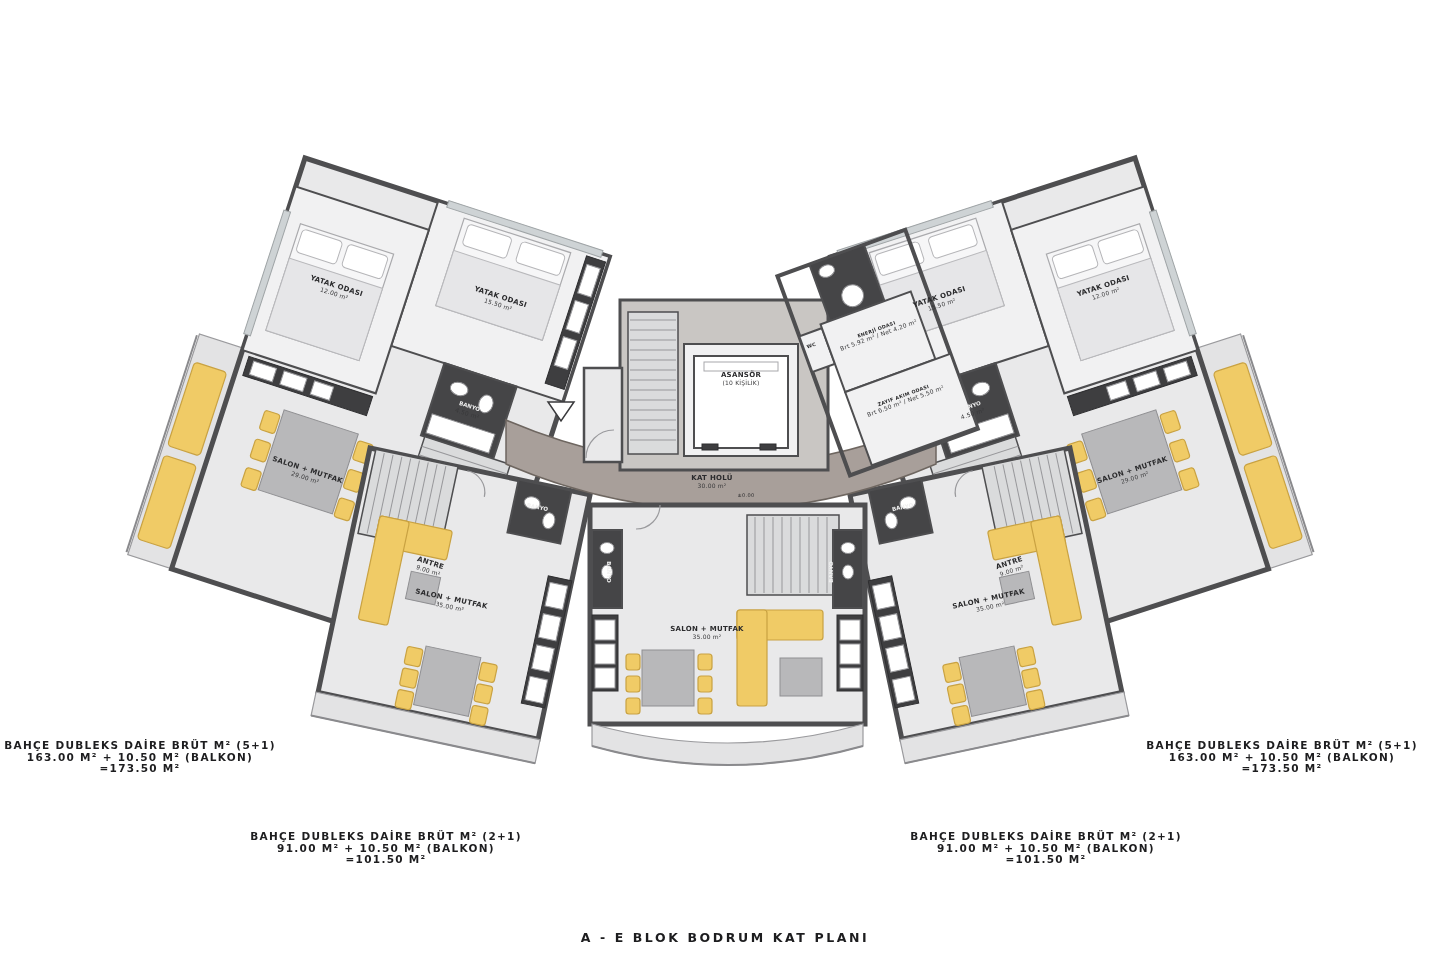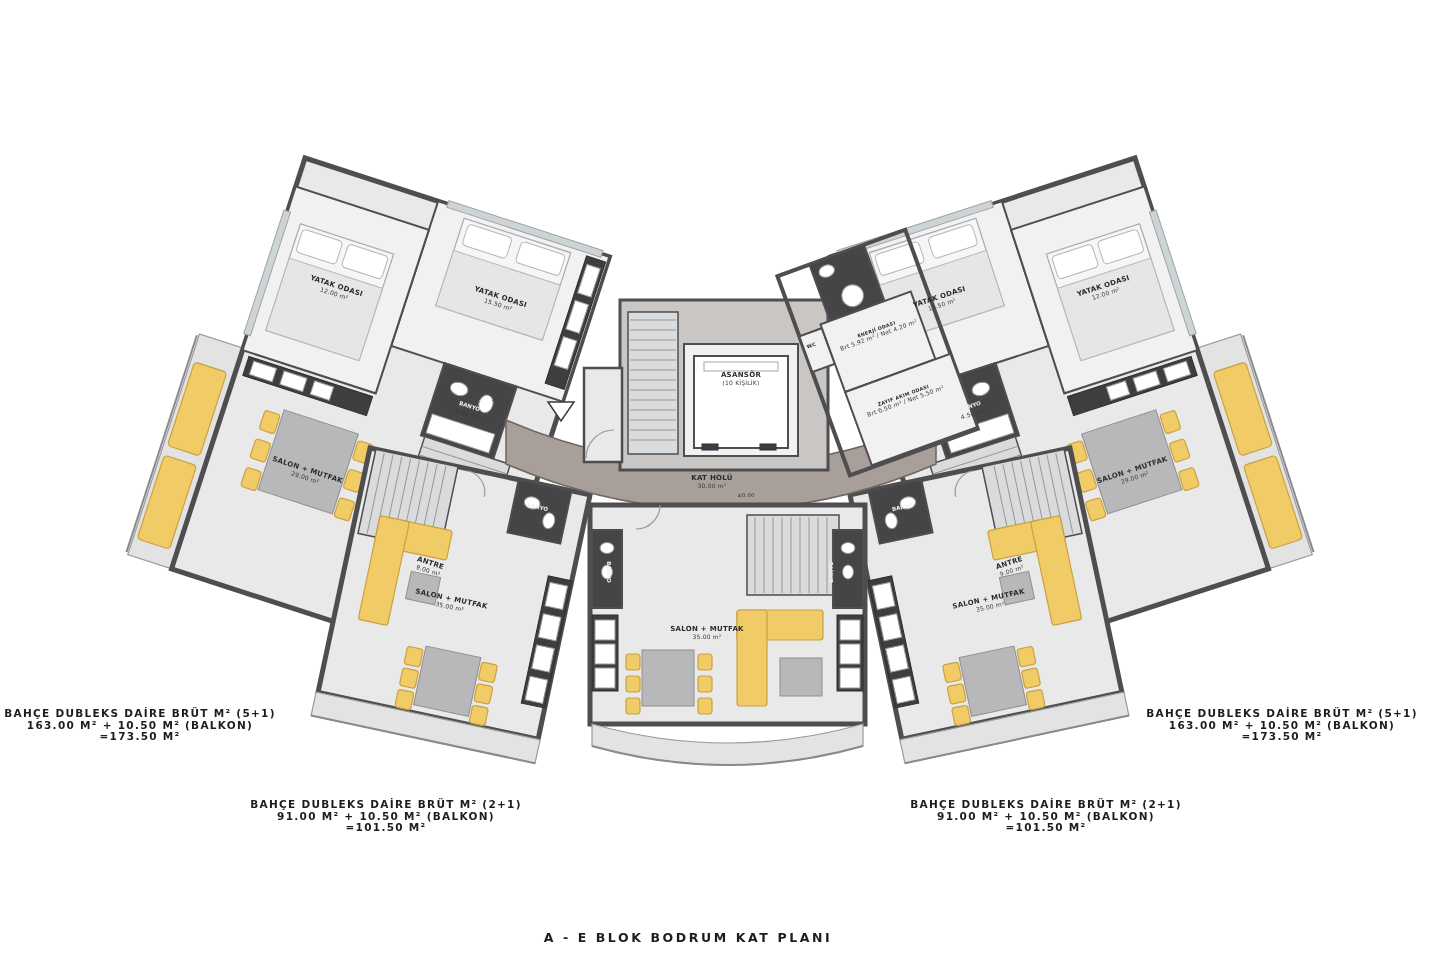--- a/index.html
+++ b/index.html
@@ -5,21 +5,21 @@
   :root{
     --wall:#4e4e50; --floor:#e9e9ea; --floor_light:#f1f1f2; --dark_room:#454547;
     --corridor:#a89f9a; --core_floor:#c9c6c3; --stair:#dadbdc; --yellow:#f0cb66;
     --yellow_dark:#c9a242; --furn_gray:#b8b8ba; --balcony:#e3e3e4; --window:#ced3d5; --text:#1d1d1f;
   }
   html,body{margin:0;padding:0;background:#fff;}
   .stage{position:relative;width:1440px;height:960px;background:#fff;overflow:hidden;
          font-family:"DejaVu Sans",sans-serif;}
   svg{position:absolute;left:0;top:0;}
   .unit-label{position:absolute;transform:translateX(-50%);text-align:center;font-weight:700;
-    font-size:10.5px;line-height:11.5px;letter-spacing:1.3px;color:var(--text);white-space:nowrap;}
+    font-size:10.5px;line-height:11.5px;letter-spacing:1.3px;color:var(--text);white-space:nowrap;margin-top:32px;}
   .plan-title{position:absolute;transform:translateX(-50%);font-weight:700;font-size:12.5px;
     letter-spacing:2.6px;color:var(--text);white-space:nowrap;}
   
   .floor{fill:var(--floor);stroke:var(--wall);stroke-width:2.5;}
   .outer{stroke-width:5;}
   .floor-light{fill:var(--floor_light);stroke:var(--wall);stroke-width:2;}
   .dark{fill:var(--dark_room);stroke:var(--wall);stroke-width:2;}
   .stair{fill:var(--stair);stroke:var(--wall);stroke-width:1.5;}
   .tread{stroke:#97979a;stroke-width:1;}
   .counter{fill:#3e3e40;stroke:#2e2e30;stroke-width:1;}
@@ -406,14 +406,14 @@
     <div>BAHÇE DUBLEKS DAİRE BRÜT M² (2+1)</div>
     <div>91.00 M² + 10.50 M² (BALKON)</div>
     <div>=101.50 M²</div>
   </div>
   <div class="unit-label" style="left:1282px;top:708px">
     <div>BAHÇE DUBLEKS DAİRE BRÜT M² (5+1)</div>
     <div>163.00 M² + 10.50 M² (BALKON)</div>
     <div>=173.50 M²</div>
   </div>
 
-  <div class="plan-title" style="left:688px;top:930px">A - E BLOK BODRUM KAT PLANI</div>
+  <div class="plan-title" style="left:725px;top:930px">A - E BLOK BODRUM KAT PLANI</div>
 </div>
 
 </body></html>

